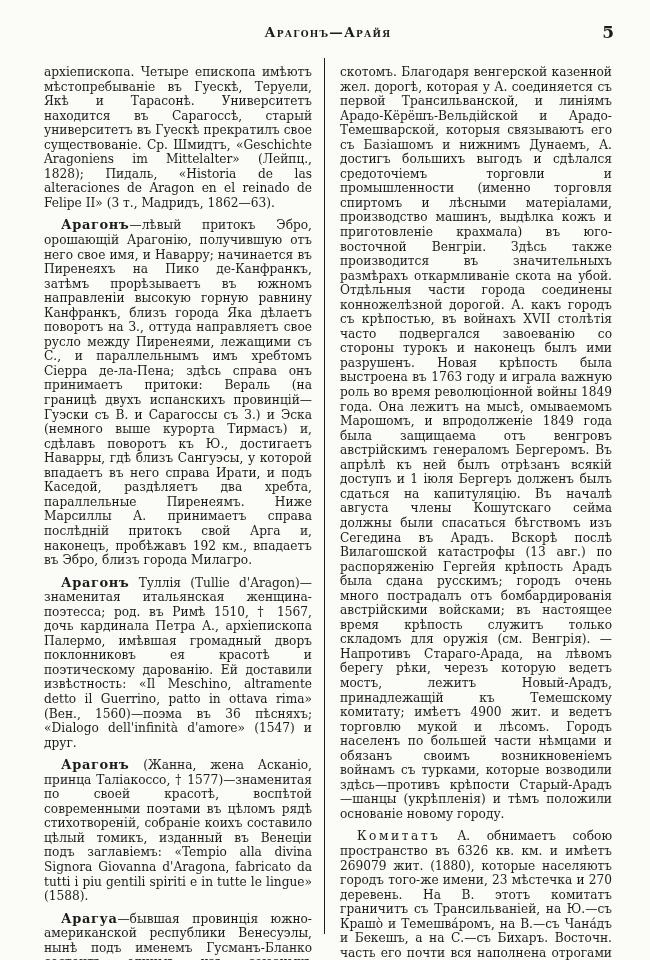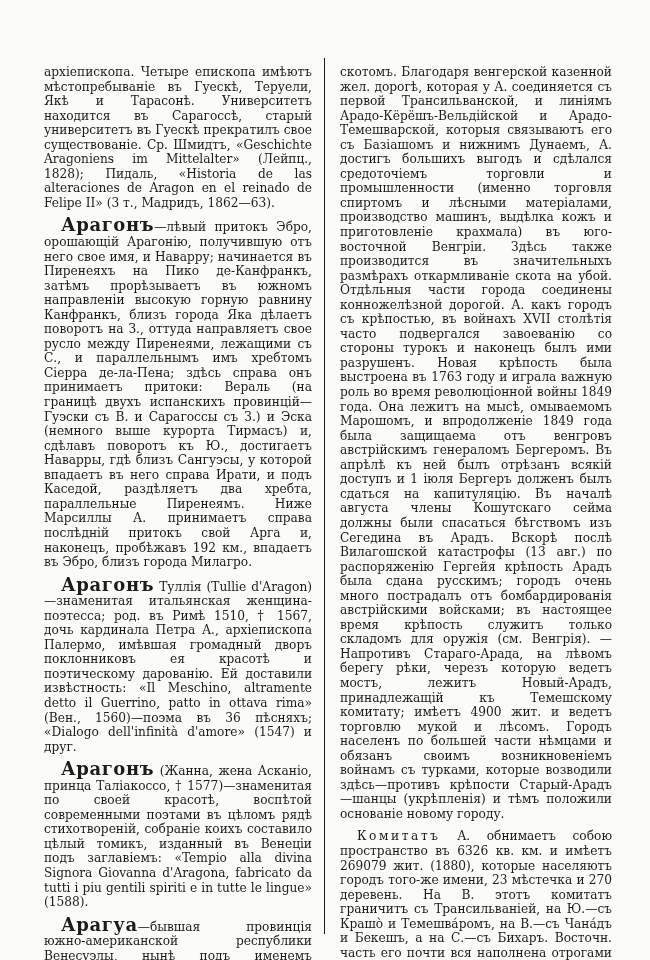--- a/index.html
+++ b/index.html
@@ -29,27 +29,31 @@
     text-align:justify;
   }
   .col-left{left:36px;width:284px;}
   .col-right{left:332px;width:288px;}
   .divider{
     position:absolute;left:324px;top:58px;width:1px;height:876px;
     background:#1c1c1c;
   }
   p.para{margin:8px;text-indent:17px;}
   p.para.noindent{text-indent:0;}
-  .lead{font-weight:bold;letter-spacing:0.6px;font-size:18px;}
+  .lead{font-weight:bold;letter-spacing:0.6px;font-size:13px;}
   .lead-spaced{letter-spacing:2.6px;}
 </style>
 </head>
 <body>
 
 <div class="page">
+  <div class="running-head">
+    <div class="running-title">Арагонъ—Арайя</div>
+    <div class="page-number">5</div>
+  </div>
 
   <div class="col col-left" id="col-left">
       <p class="para noindent"><span>архіепископа. Четыре епископа имѣютъ мѣстопребываніе въ Гуескѣ, Теруели, Якѣ и Тарасонѣ. Университетъ находится въ Сарагоссѣ, старый университетъ въ Гуескѣ прекратилъ свое существованіе. Ср. Шмидтъ, «Geschichte Aragoniens im Mittelalter» (Лейпц., 1828); Пидаль, «Historia de las alteraciones de Aragon en el reinado de Felipe II» (3 т., Мадридъ, 1862—63).</span></p>
       <p class="para"><span class="lead">Арагонъ</span><span>—лѣвый притокъ Эбро, орошающій Арагонію, получившую отъ него свое имя, и Наварру; начинается въ Пиренеяхъ на Пико де-Канфранкъ, затѣмъ прорѣзываетъ въ южномъ направленіи высокую горную равнину Канфранкъ, близъ города Яка дѣлаетъ поворотъ на З., оттуда направляетъ свое русло между Пиренеями, лежащими съ С., и параллельнымъ имъ хребтомъ Сіерра де-ла-Пена; здѣсь справа онъ принимаетъ притоки: Вераль (на границѣ двухъ испанскихъ провинцій—Гуэски съ В. и Сарагоссы съ З.) и Эска (немного выше курорта Тирмасъ) и, сдѣлавъ поворотъ къ Ю., достигаетъ Наварры, гдѣ близъ Сангуэсы, у которой впадаетъ въ него справа Ирати, и подъ Каседой, раздѣляетъ два хребта, параллельные Пиренеямъ. Ниже Марсиллы А. принимаетъ справа послѣдній притокъ свой Арга и, наконецъ, пробѣжавъ 192 км., впадаетъ въ Эбро, близъ города Милагро.</span></p>
       <p class="para"><span class="lead">Арагонъ</span><span> Туллія (Tullie d'Aragon)—знаменитая итальянская женщина-поэтесса; род. въ Римѣ 1510, † 1567, дочь кардинала Петра А., архіепископа Палермо, имѣвшая громадный дворъ поклонниковъ ея красотѣ и поэтическому дарованію. Ей доставили извѣстность: «Il Meschino, altramente detto il Guerrino, patto in ottava rima» (Вен., 1560)—поэма въ 36 пѣсняхъ; «Dialogo dell'infinità d'amore» (1547) и друг.</span></p>
       <p class="para"><span class="lead">Арагонъ</span><span> (Жанна, жена Асканіо, принца Таліакоссо, † 1577)—знаменитая по своей красотѣ, воспѣтой современными поэтами въ цѣломъ рядѣ стихотвореній, собраніе коихъ составило цѣлый томикъ, изданный въ Венеціи подъ заглавіемъ: «Tempio alla divina Signora Giovanna d'Aragona, fabricato da tutti i piu gentili spiriti e in tutte le lingue» (1588).</span></p>
       <p class="para"><span class="lead">Арагуа</span><span>—бывшая провинція южно-американской республики Венесуэлы, нынѣ подъ именемъ Гусманъ-Бланко состоитъ однимъ изъ союзныхъ государствъ Соединенныхъ Венесуэльскихъ штатовъ.</span></p>
       <p class="para"><span class="lead">Арадъ</span><span>—королевскій вольный городъ въ Венгріи въ комитатѣ (округѣ) того-же имени; въ отличіе отъ находящагося въ Темешскомъ комитатѣ Новаго-Арада онъ называется Старымъ-Арадомъ; лежитъ на правомъ берегу Мароша, восточнаго притока Тейса и имѣетъ 37349 жит. (1880): венгровъ, румыновъ, сербовъ и евреевъ. Въ послѣдніе годы городъ, въ составъ котораго входитъ еще пять предмѣстій, значительно украсился и служитъ резиденціей греко-восточнаго румынскаго епископа; имѣетъ гимназію, реальное училище, городское училище, королевскую учительскую семинарію и греко-восточный румынскій учительскій институтъ. А. производитъ обширную торговлю съ Германіей и Чернымъ моремъ, въ особенности, спиртомъ, хлѣбомъ, виномъ, табакомъ и</span></p>
     </div>
 

